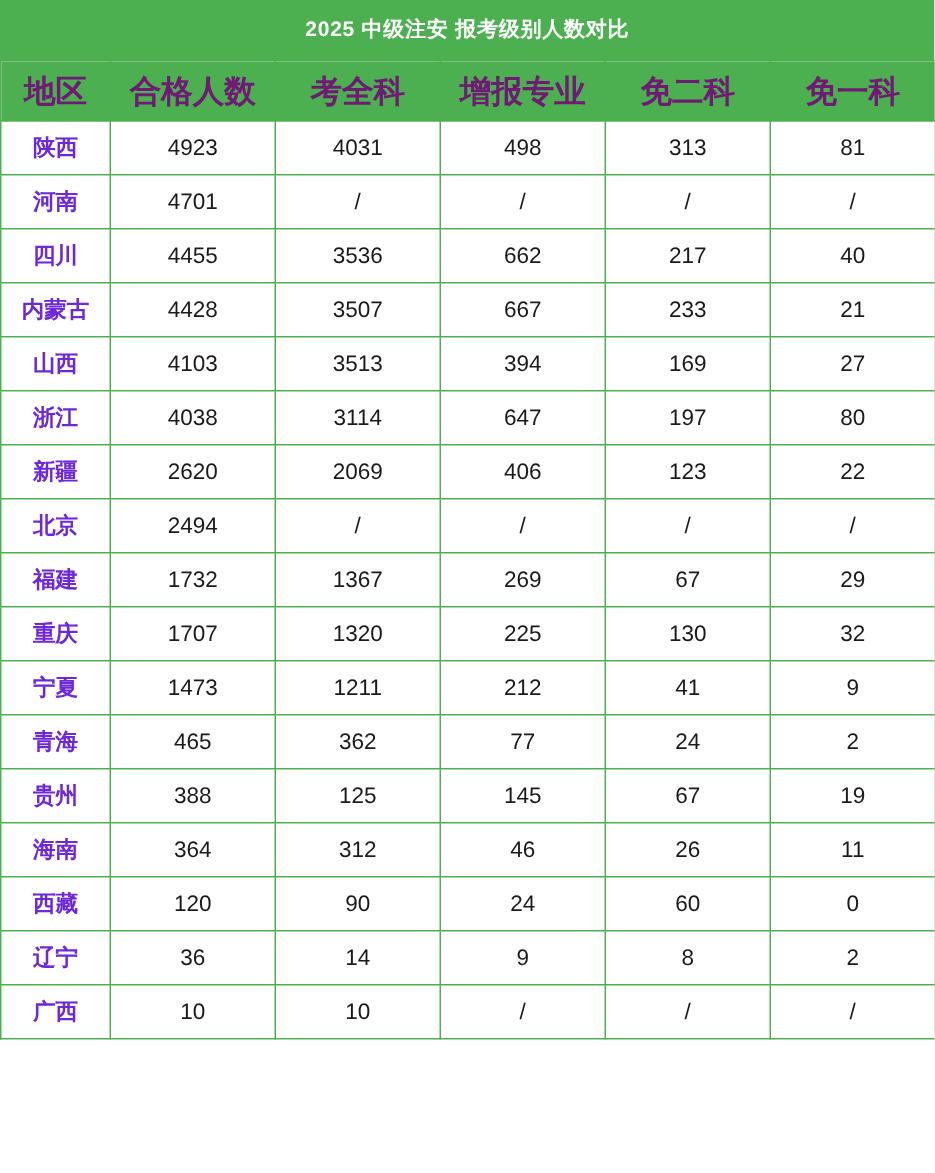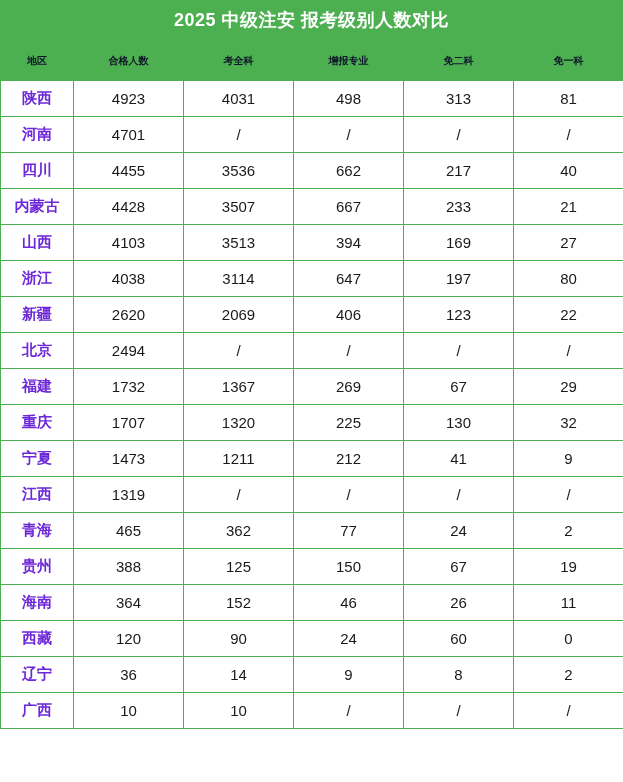--- a/index.html
+++ b/index.html
@@ -17,43 +17,43 @@
     width: 623px;
     box-sizing: border-box;
   }
   .title-bar {
     height: 40px;
     background: #4caf50;
     color: #ffffff;
     display: flex;
     align-items: center;
     justify-content: center;
-    font-size: 18px;
+    font-size: 14px;
     font-weight: bold;
     letter-spacing: 0.5px;
   }
   table.data-table {
     width: 623px;
     border-collapse: collapse;
     table-layout: fixed;
   }
   table.data-table th,
   table.data-table td {
     border: 1px solid #4caf50;
     text-align: center;
     font-size: 15px;
     height: 36px;
     padding: 0;
     box-sizing: border-box;
   }
   table.data-table thead th {
     background: #4caf50;
-    color: #0f172a;
+    color: #701a75;
     font-weight: bold;
-    font-size: 10px;
+    font-size: 21px;
     height: 40px;
   }
   col.c-region { width: 73px; }
   col.c-col    { width: 110px; }
   td.region-cell {
     font-weight: bold;
     color: #6d28d9;
     font-size: 15px;
   }
   td.num-cell {
@@ -168,47 +168,39 @@
       </tr>
       <tr>
         <td class="region-cell">宁夏</td>
         <td class="num-cell">1473</td>
         <td class="num-cell">1211</td>
         <td class="num-cell">212</td>
         <td class="num-cell">41</td>
         <td class="num-cell">9</td>
       </tr>
       <tr>
-        <td class="region-cell">江西</td>
-        <td class="num-cell">1319</td>
-        <td class="num-cell">/</td>
-        <td class="num-cell">/</td>
-        <td class="num-cell">/</td>
-        <td class="num-cell">/</td>
-      </tr>
-      <tr>
         <td class="region-cell">青海</td>
         <td class="num-cell">465</td>
         <td class="num-cell">362</td>
         <td class="num-cell">77</td>
         <td class="num-cell">24</td>
         <td class="num-cell">2</td>
       </tr>
       <tr>
         <td class="region-cell">贵州</td>
         <td class="num-cell">388</td>
         <td class="num-cell">125</td>
-        <td class="num-cell">150</td>
+        <td class="num-cell">145</td>
         <td class="num-cell">67</td>
         <td class="num-cell">19</td>
       </tr>
       <tr>
         <td class="region-cell">海南</td>
         <td class="num-cell">364</td>
-        <td class="num-cell">152</td>
+        <td class="num-cell">312</td>
         <td class="num-cell">46</td>
         <td class="num-cell">26</td>
         <td class="num-cell">11</td>
       </tr>
       <tr>
         <td class="region-cell">西藏</td>
         <td class="num-cell">120</td>
         <td class="num-cell">90</td>
         <td class="num-cell">24</td>
         <td class="num-cell">60</td>

